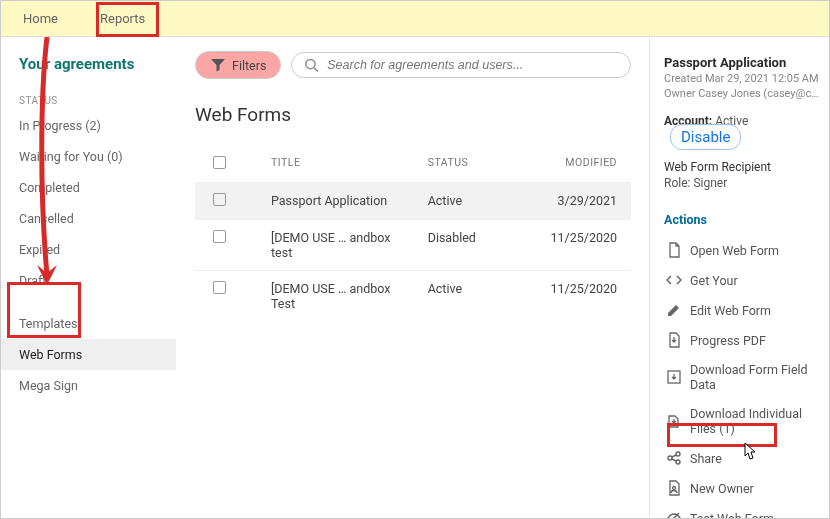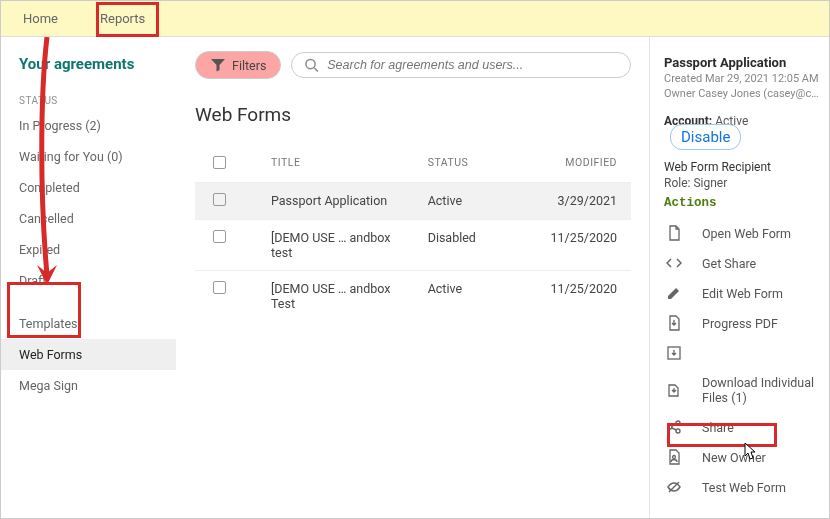--- a/index.html
+++ b/index.html
@@ -30,22 +30,22 @@
 .col-mod { width: 88px; text-align: right; padding-right: 10px; }
 .chk { width: 13px; height: 13px; border: 1.3px solid #999; border-radius: 2px; display: inline-block; }
 .rpanel { width: 180px; border-left: 1px solid #e4e4e4; padding: 18px 10px 0 14px; font-size: 12px; color: #555; overflow: hidden; }
 .rpanel .title { font-weight: 700; color: #2b2b2b; font-size: 13px; margin-bottom: 2px; }
 .rpanel .meta { font-size: 11px; color: #888; margin-bottom: 2px; white-space: nowrap; overflow: hidden; text-overflow: ellipsis; }
 .rpanel .status-row { margin-top: 14px; font-size: 12px; }
 .rpanel .status-row b { font-weight: 700; color: #333; }
 .disable-btn { color: #1473e6; border: 1px solid #9bc4f5; border-radius: 12px; padding: 3px 10px; font-size: 15px; margin-left: 6px; cursor: pointer; }
 .rpanel .sub { margin-top: 14px; }
 .rpanel .sub b { font-weight: 400; color: #333; font-size: 12px; }
-.actions-hdr { font-weight: 700; color: #4d7c0f; margin-top: 6px; margin-bottom: 8px; font-size: 12.5px; font-family: Liberation Mono, monospace; }
-.action { display: flex; align-items: center; gap: 20px; padding: 7px 2px; color: #555; cursor: pointer; font-size: 12.5px; }
+.actions-hdr { font-weight: 700; color: #0369a1; margin-top: 22px; margin-bottom: 8px; font-size: 12.5px; }
+.action { display: flex; align-items: center; gap: 8px; padding: 7px 2px; color: #555; cursor: pointer; font-size: 12.5px; }
 .action svg { flex-shrink: 0; }
 
 .anno { position: absolute; border: 3px solid #d92a2a; pointer-events: none; z-index: 50; }
 .anno1 { left: 95px; top: 1px; width: 63px; height: 35px; }
 .anno2 { left: 6px; top: 281px; width: 74px; height: 56px; }
 .anno3 { left: 666px; top: 422px; width: 110px; height: 24px; }
 .arrow { position: absolute; pointer-events: none; z-index: 49; }
 .cursor-img { position: absolute; left: 738px; top: 440px; z-index: 55; pointer-events: none; }
 .ico { width: 16px; height: 16px; display:inline-block; }
 </style>
@@ -139,40 +139,41 @@
           <svg class="ico" viewBox="0 0 16 16" fill="none" stroke="#666" stroke-width="1.3">
             <path d="M4 1h6l3 3v11H4z"></path>
             <path d="M10 1v3h3"></path>
           </svg>
           <span>Open Web Form</span>
         </div>
         <div class="action">
           <svg class="ico" viewBox="0 0 16 16" fill="none" stroke="#666" stroke-width="1.5">
             <path d="M5 4l-4 4 4 4M11 4l4 4-4 4"></path>
           </svg>
-          <span>Get Share</span>
+          <span>Get Your</span>
         </div>
         <div class="action">
           <svg class="ico" viewBox="0 0 16 16" fill="#666">
             <path d="M2 11l8-8 3 3-8 8H2z"></path>
           </svg>
           <span>Edit Web Form</span>
         </div>
         <div class="action">
           <svg class="ico" viewBox="0 0 16 16" fill="none" stroke="#666" stroke-width="1.3">
             <path d="M4 1h6l3 3v11H4z"></path>
             <path d="M8 5v5m-2-2l2 2 2-2"></path>
           </svg>
           <span>Progress PDF</span>
         </div>
         <div class="action">
           <svg class="ico" viewBox="0 0 16 16" fill="none" stroke="#666" stroke-width="1.3">
             <rect x="2" y="2" width="12" height="12"></rect>
             <path d="M8 5v5m-2-2l2 2 2-2"></path>
           </svg>
+          <span>Download Form Field Data</span>
         </div>
         <div class="action">
           <svg class="ico" viewBox="0 0 16 16" fill="none" stroke="#666" stroke-width="1.3">
             <path d="M3 3h6l3 3v8H3z"></path>
             <path d="M8 6v4m-2-2l2 2 2-2"></path>
           </svg>
           <span>Download Individual Files (1)</span>
         </div>
         <div class="action">
           <svg class="ico" viewBox="0 0 16 16" fill="none" stroke="#666" stroke-width="1.4">

